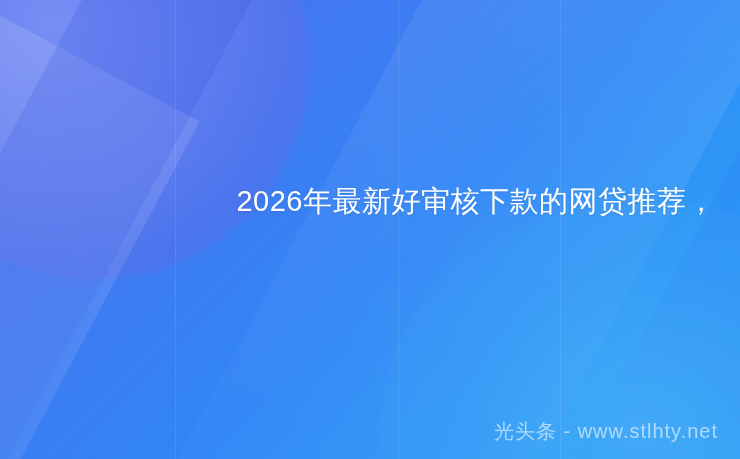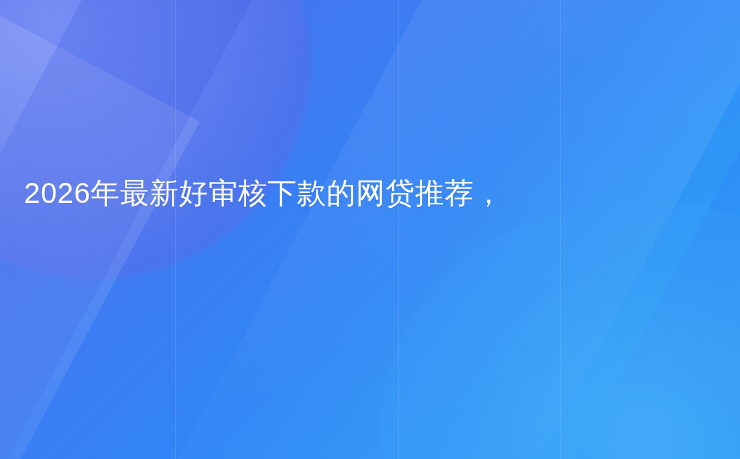--- a/index.html
+++ b/index.html
@@ -82,22 +82,22 @@
     position: absolute;
     top: 0;
     bottom: 0;
     width: 1px;
     background: rgba(255,255,255,0.10);
   }
   .headline {
     position: absolute;
     left: 0;
     right: 0;
-    top: 168px;
-    text-align: left;
+    top: 176px;
+    text-align: right;
     color: #ffffff;
     font-size: 29px;
     line-height: 50px;
     font-weight: 500;
     letter-spacing: 0.5px;
     text-shadow: 0 1px 2px rgba(0,0,0,0.10);
     padding: 0 24px;
     box-sizing: border-box;
   }
   .headline .line {
@@ -125,13 +125,14 @@
   <div class="band-d"></div>
   <div class="glow-right"></div>
   <div class="hair" style="left:175px;"></div>
   <div class="hair" style="left:398px;"></div>
   <div class="hair" style="left:560px;"></div>
 
   <div class="headline">
     <span class="line">2026年最新好审核下款的网贷推荐，</span>
   </div>
 
+  <div class="watermark">光头条 - www.stlhty.net</div>
 </div>
 
 </body></html>

